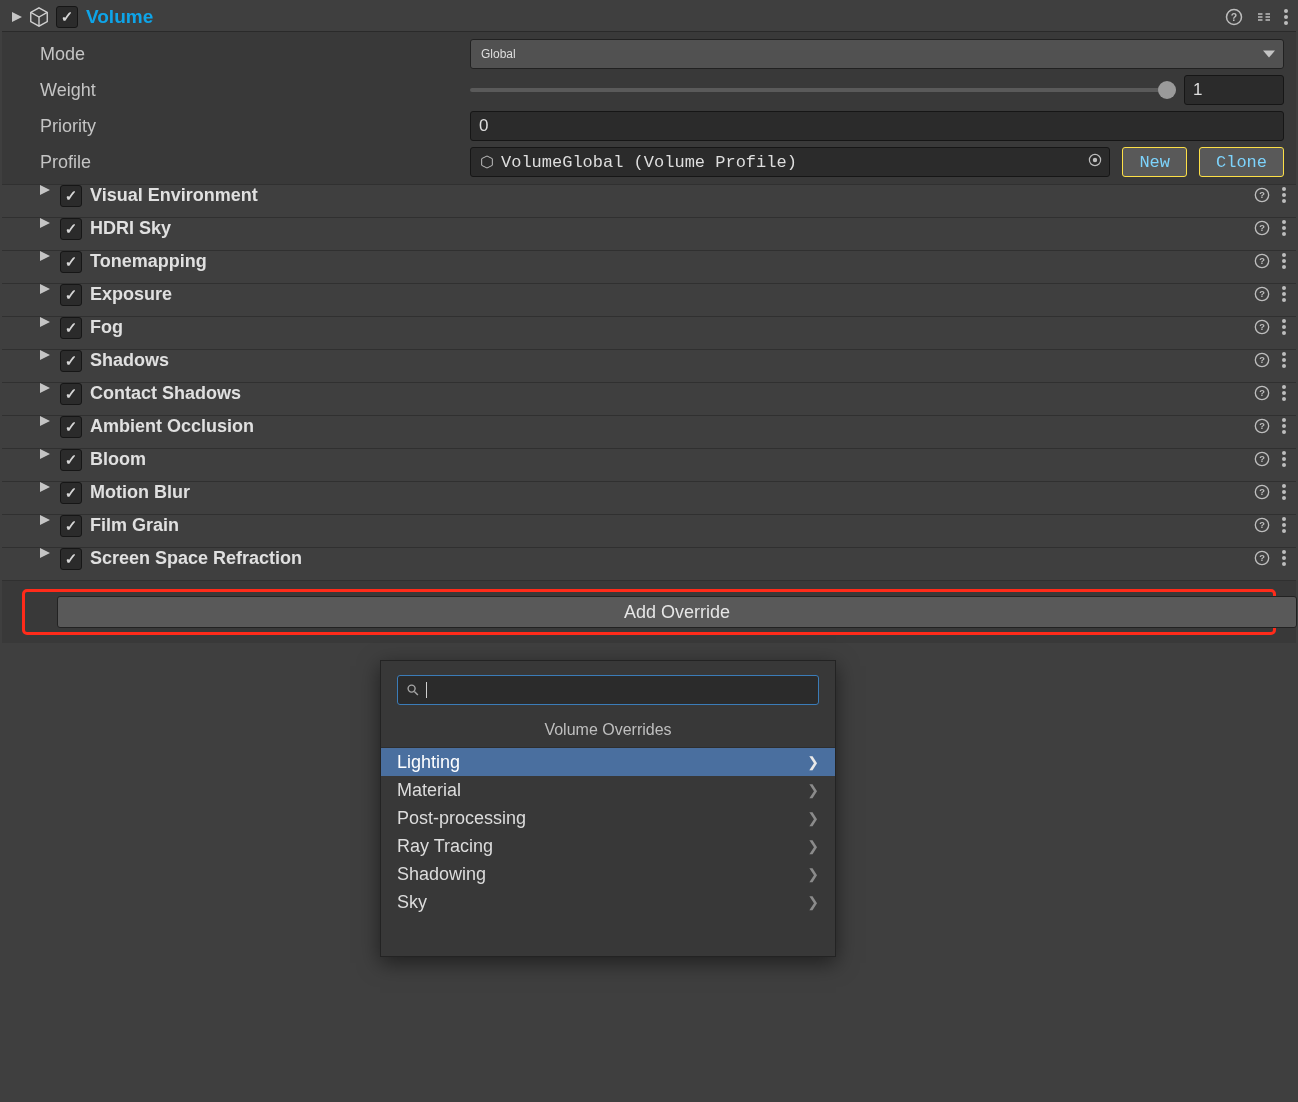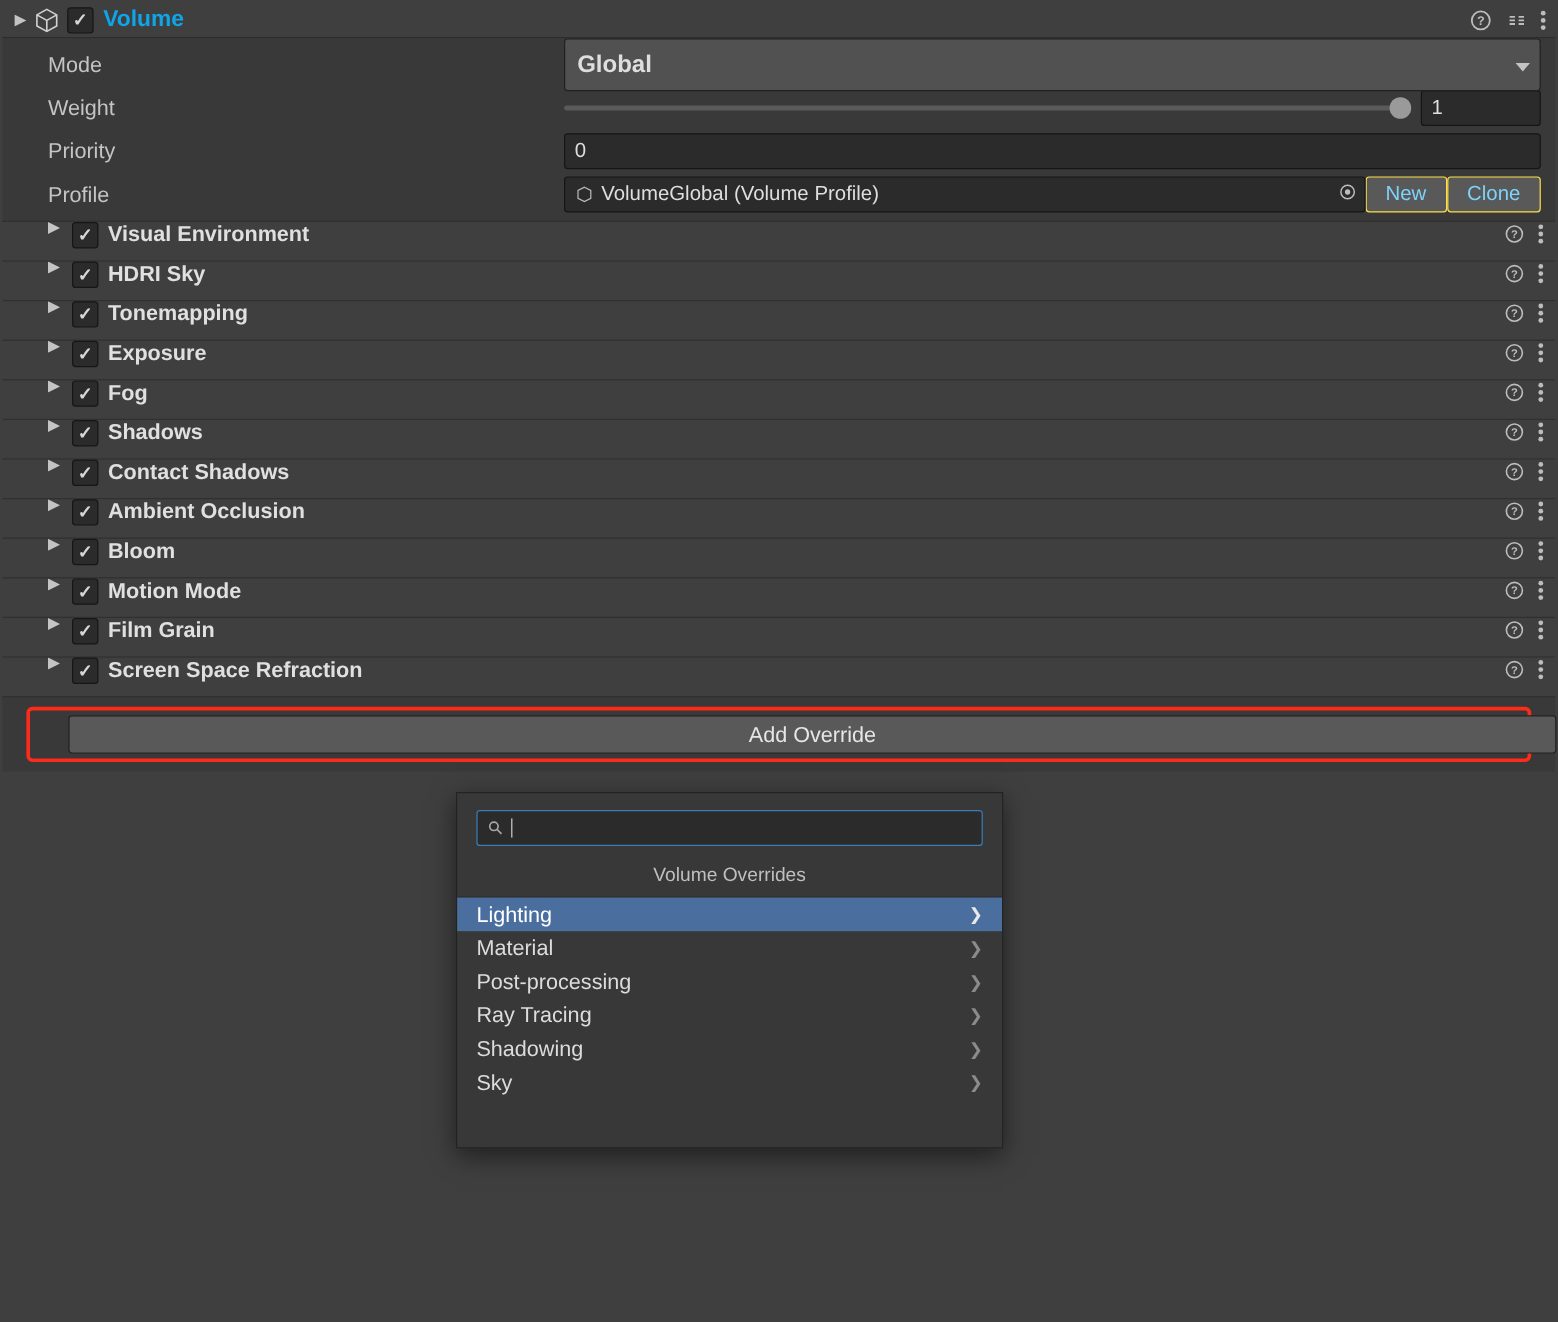--- a/index.html
+++ b/index.html
@@ -60,40 +60,39 @@
 
   .property-rows { background:#393939; padding: 4px 0 4px 0; }
   .prop-row {
     display:flex; align-items:center;
     height: 36px;
     padding: 0 12px 0 38px;
   }
   .prop-label { width: 430px; color:#c4c4c4; font-size:18px; }
   .dropdown-field {
     flex:1; background:#515151; border:1px solid #212121;
-    border-radius:3px; height:44px; display:flex; align-items:center;
-    padding:0 10px; color:#dedede; font-size:20px; position:relative;
+    border-radius:3px; height:30px; display:flex; align-items:center;
+    padding:0 10px; color:#dedede; font-size:12px; position:relative;
     cursor:pointer;
-    font-weight:bold;
   }
   .dropdown-field .dd-arrow { position:absolute; right:8px; }
   .slider-wrap { flex:1; display:flex; align-items:center; gap:8px; }
   .slider-track { flex:1; height:4px; background:#5a5a5a; border-radius:2px; position:relative; }
   .slider-handle { position:absolute; right:0; top:50%; transform:translate(0,-50%);
     width:18px; height:18px; background:#9a9a9a; border-radius:50%; cursor:pointer;}
   .num-field {
     width:100px; background:#2b2b2b; border:1px solid #161616; border-radius:3px;
     height:30px; color:#dedede; padding:0 8px; font-size:17px;
   }
   .text-field {
     flex:1; background:#2b2b2b; border:1px solid #161616; border-radius:3px;
     height:30px; color:#dedede; padding:0 8px; font-size:17px;
     display:flex; align-items:center;
   }
-  .obj-field-wrap { flex:1; display:flex; align-items:flex-end; gap:0; }
+  .obj-field-wrap { flex:1; display:flex; align-items:flex-end; gap:12px;font-family:Liberation Mono, monospace; }
   .obj-field {
     flex:1; background:#2b2b2b; border:1px solid #161616; border-radius:3px;
     height:30px; color:#dedede; padding:0 8px; font-size:17px;
     display:flex; align-items:center; gap:6px; position:relative;
   }
   .obj-field .target { position:absolute; right:6px; cursor:pointer;}
   .btn {
     background:#595959; border:1px solid #fde047; border-radius:3px;
     height:30px; padding:0 16px; color:#7dd3fc; font-size:17px;
     display:inline-flex; align-items:center; cursor:pointer;
@@ -462,21 +461,21 @@
           </span>
         </div>
       </div>
       <div class="override-row">
         <span class="tri">
           <svg viewBox="0 0 10 10" width="10" height="10">
             <polygon points="0,0 10,5 0,10"></polygon>
           </svg>
         </span>
         <span class="checkbox checked"></span>
-        <span class="label">Motion Mode</span>
+        <span class="label">Motion Blur</span>
         <div class="row-icons">
           <span class="icon-btn">
             <svg viewBox="0 0 24 24" width="16" height="16">
               <circle cx="12" cy="12" r="10" fill="none" stroke="#bdbdbd" stroke-width="2"></circle>
               <text x="12" y="17" text-anchor="middle" font-size="14" fill="#bdbdbd" font-family="Arial">?</text>
             </svg>
           </span>
           <span class="kebab">
             <span></span>
             <span></span>

